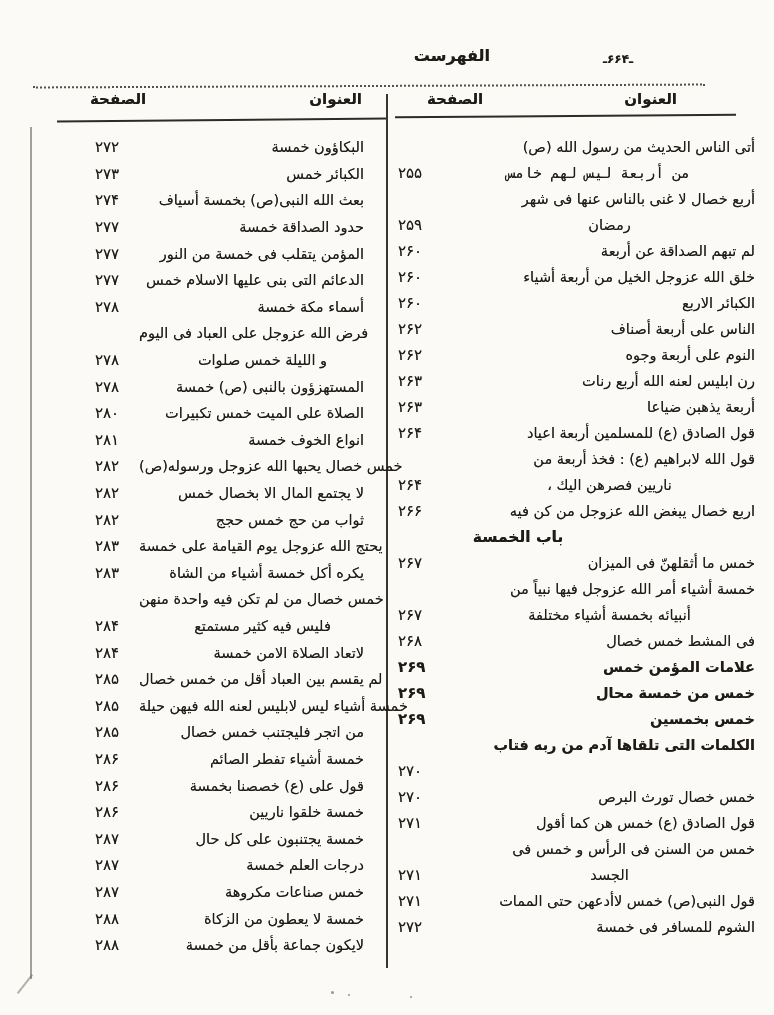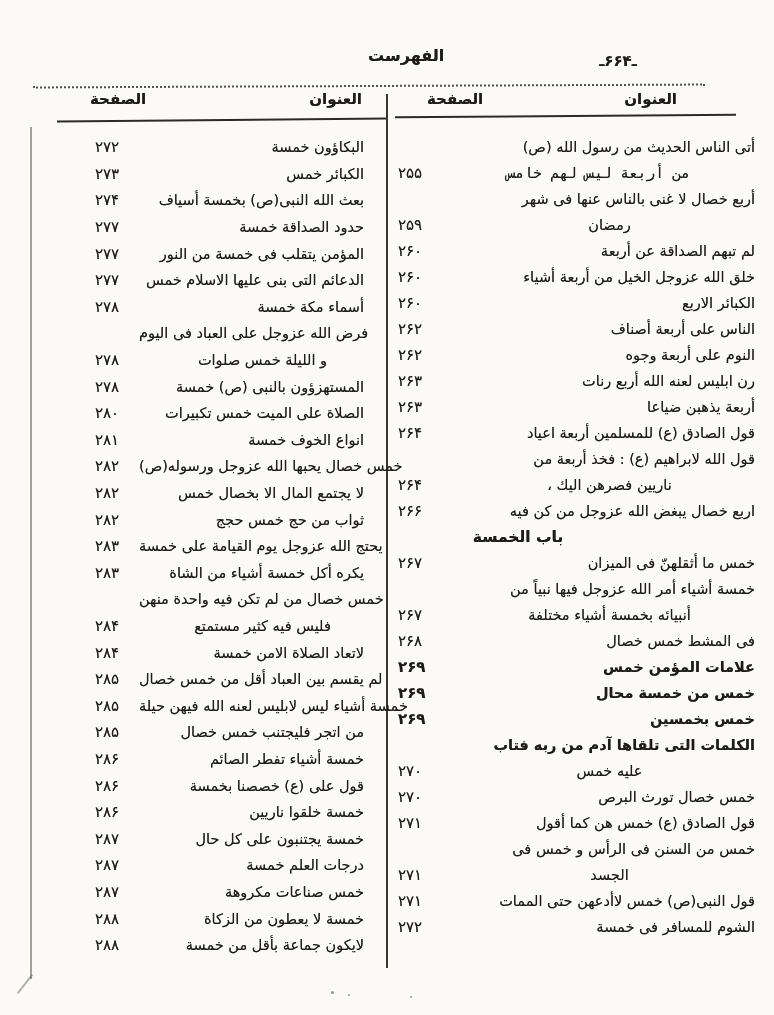--- a/index.html
+++ b/index.html
@@ -4,27 +4,27 @@
 <style>
   html,body{margin:0;padding:0;}
   body{
     width:774px;height:1015px;position:relative;overflow:hidden;
     background:#fbfaf6;
     font-family:"DejaVu Sans",sans-serif;
     color:#1f1b16;
   }
   
   .index-title{
-    position:absolute;left:368px;top:46px;width:90px;
-    text-align:left;font-size:16px;font-weight:bold;
+    position:absolute;left:400px;top:46px;width:90px;
+    text-align:right;font-size:16px;font-weight:bold;
     text-shadow:0 0 .5px rgba(0,0,0,.6);
   }
   .page-number{
     position:absolute;left:583px;top:52px;width:70px;
-    text-align:center;font-size:15px;font-weight:bold;direction:rtl;
+    text-align:center;font-size:12px;font-weight:bold;direction:rtl;
     text-shadow:0 0 .5px rgba(0,0,0,.6);
   }
   .dotted-rule{
     position:absolute;left:33px;top:85px;width:672px;height:0;
     border-top:2px dotted #55514a;transform:rotate(-0.25deg);
   }
   .underline{position:absolute;height:2px;background:#2e2a25;}
   .underline.left-seg{left:57px;top:119px;width:331px;transform:rotate(-0.5deg);}
   .underline.right-seg{left:395px;top:115px;width:341px;transform:rotate(-0.45deg);}
   .divider-vertical{position:absolute;left:386px;top:94px;width:2px;height:874px;background:#3a352e;}
@@ -176,21 +176,20 @@
       <div class="row bold">
         <span class="num">۲۶۹</span>
         <span class="title">خمس بخمسين</span>
       </div>
       <div class="row bold">
         <span class="num"></span>
         <span class="title">الكلمات التى تلقاها آدم من ربه فتاب</span>
       </div>
       <div class="row">
         <span class="num">۲۷۰</span>
-        <span class="title left">عليه خمس</span>
       </div>
       <div class="row">
         <span class="num">۲۷۰</span>
         <span class="title">خمس خصال تورث البرص</span>
       </div>
       <div class="row">
         <span class="num">۲۷۱</span>
         <span class="title">قول الصادق (ع) خمس هن كما أقول</span>
       </div>
       <div class="row">

